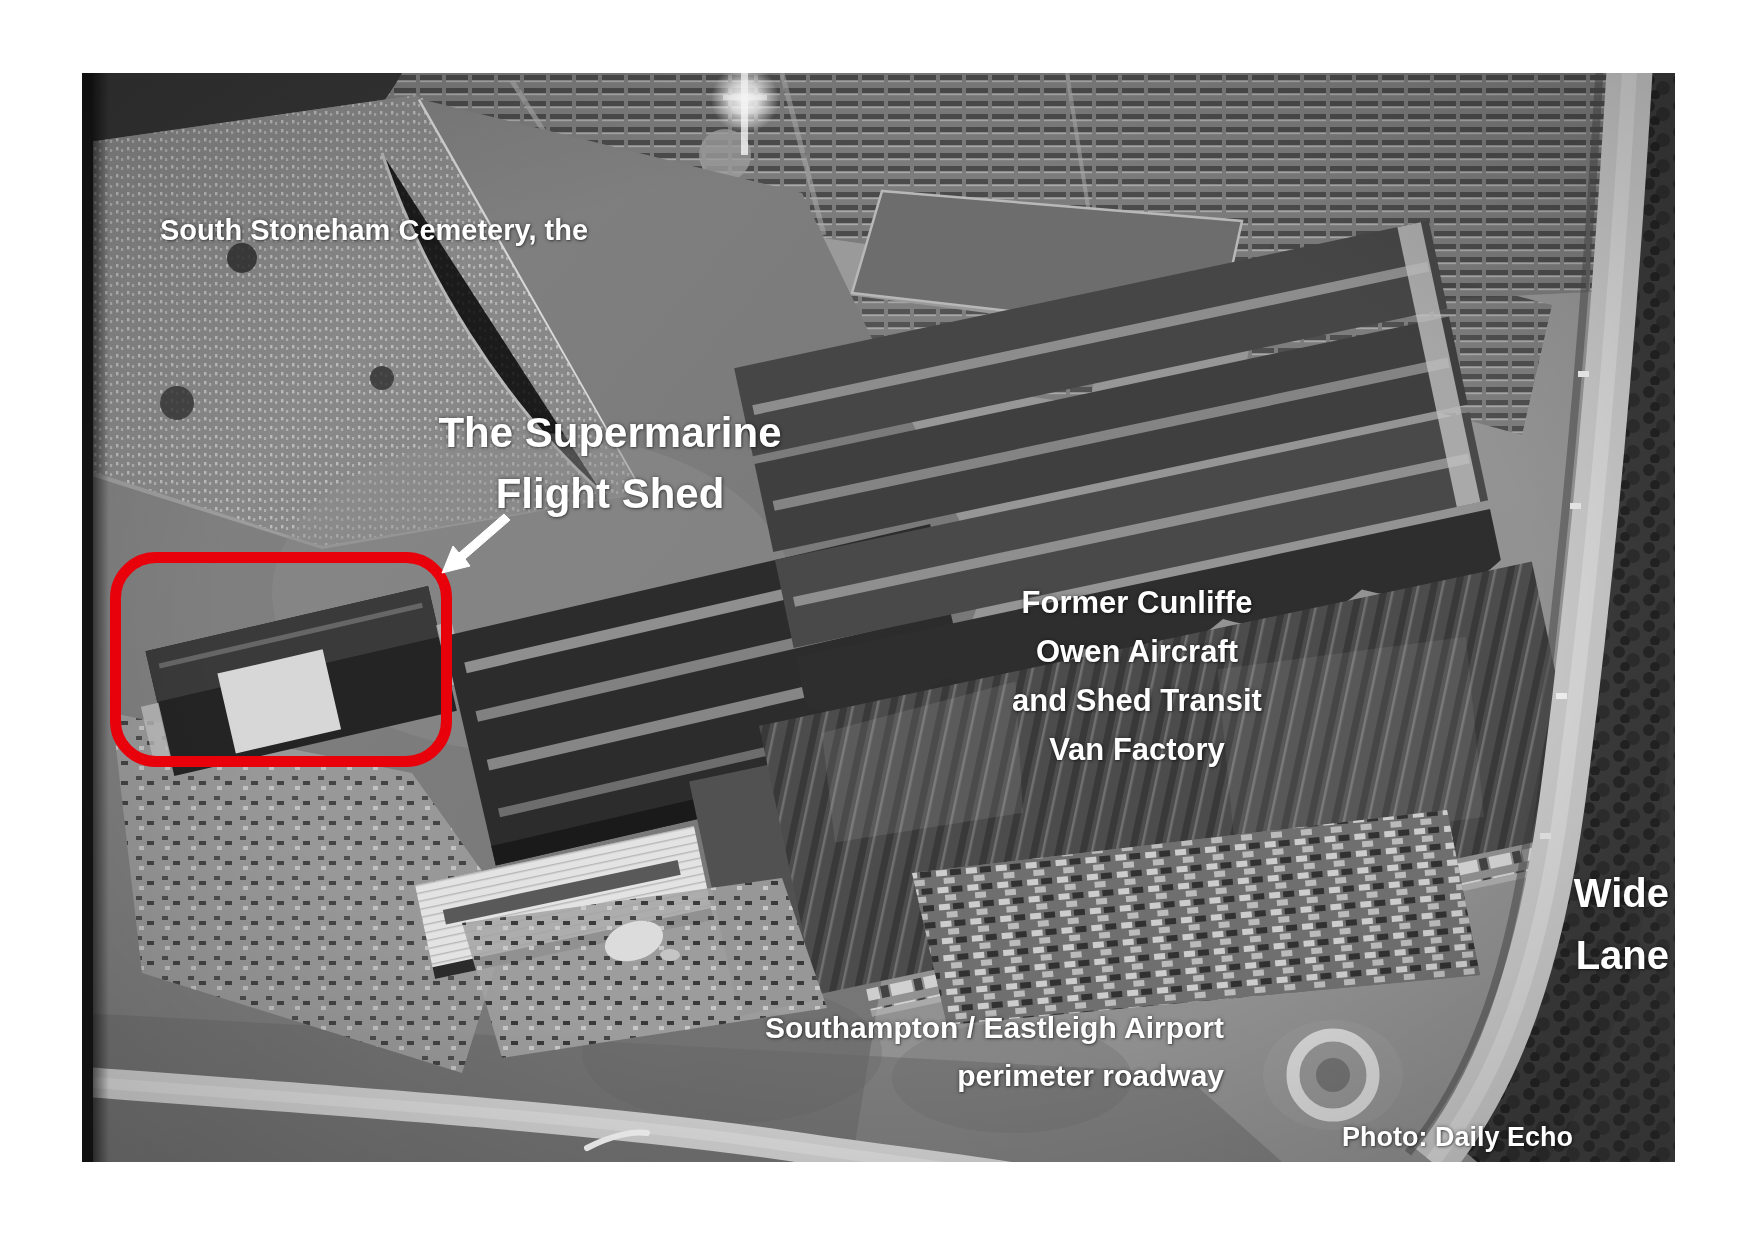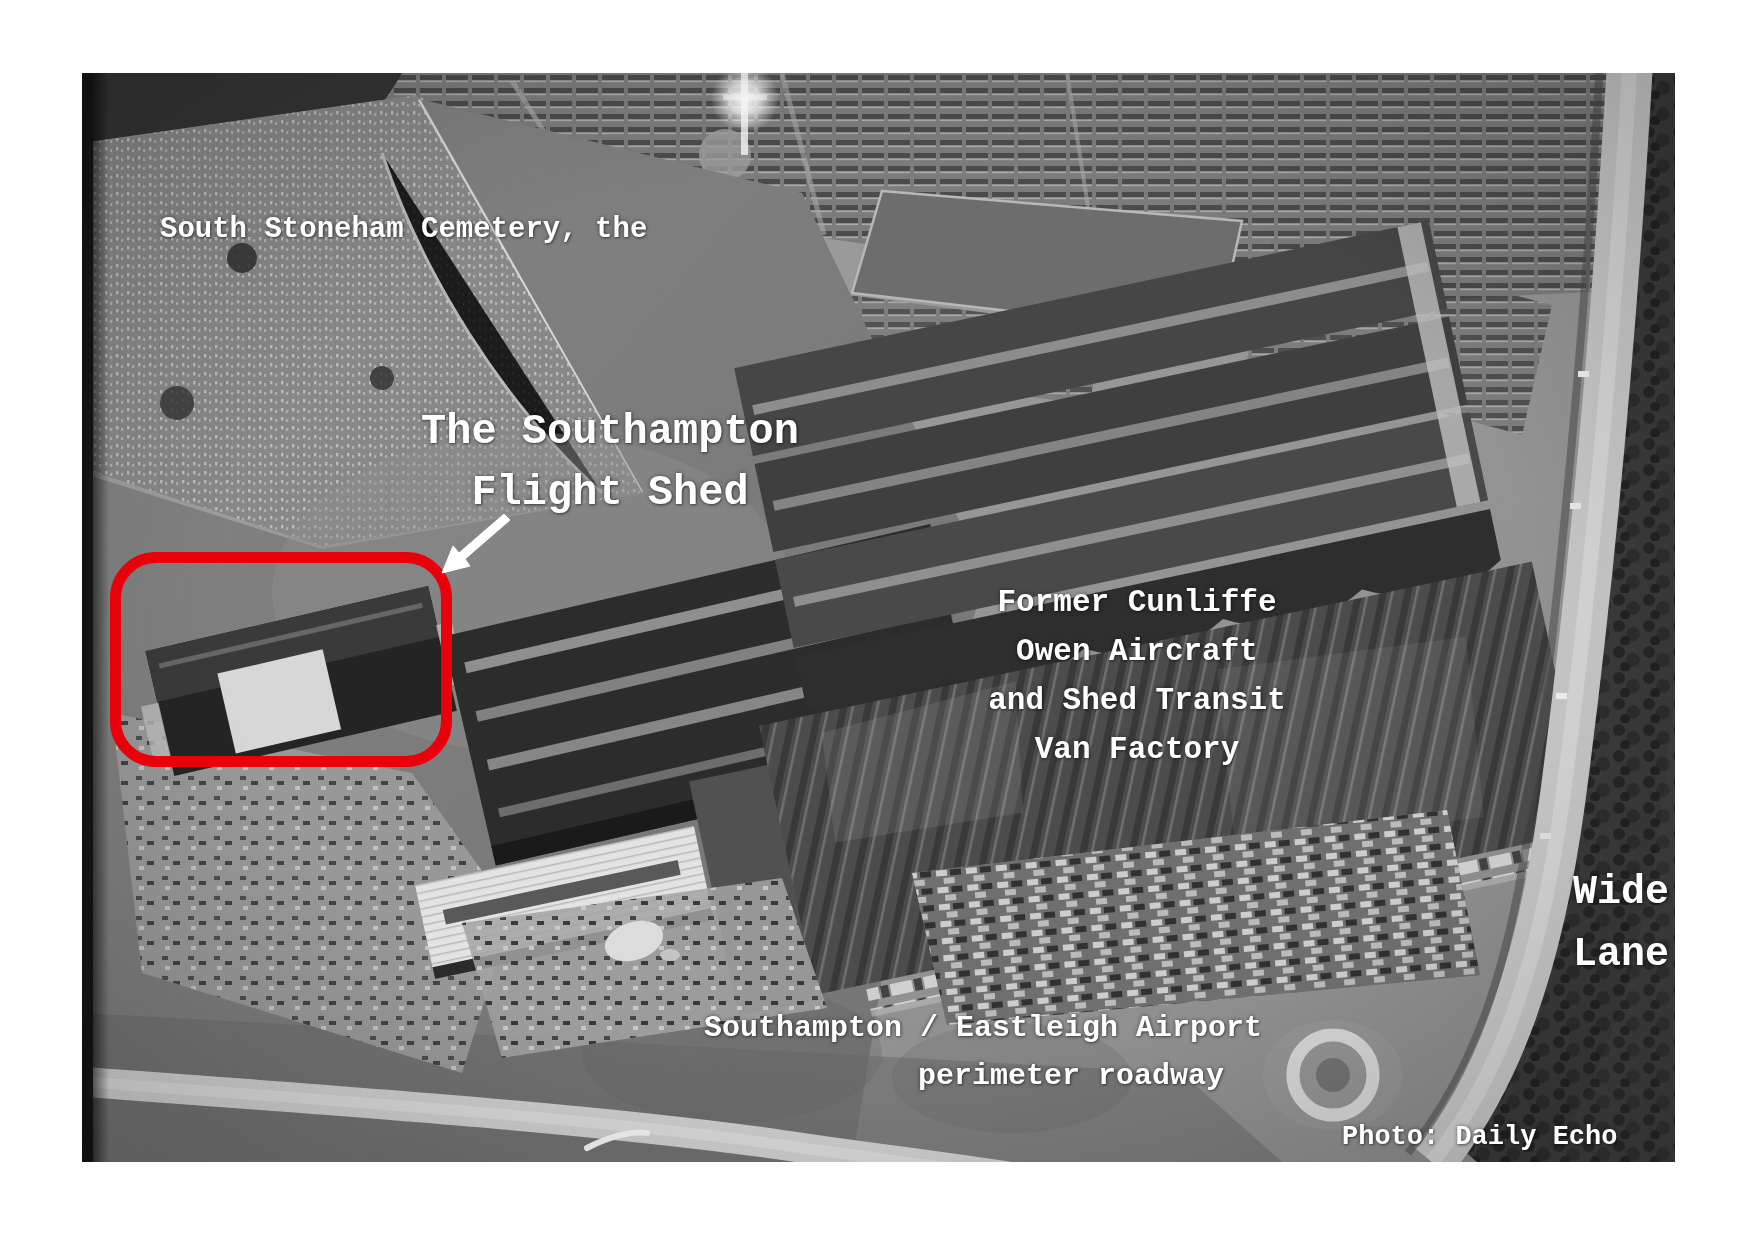--- a/index.html
+++ b/index.html
@@ -7,21 +7,21 @@
     --annotation-text:#ffffff;
     --highlight-red:#e8000a;
   }
   html,body{margin:0;padding:0;}
   body{
     width:1754px;height:1240px;
     background:var(--page-bg);
     font-family:"Liberation Sans", sans-serif;
     overflow:hidden;
   }
-  .page{position:relative;width:1714px;height:1240px;background:var(--page-bg);font-family:Liberation Mono, monospace;}
+  .page{position:relative;width:1714px;height:1240px;background:var(--page-bg);}
   .photo{
     position:absolute;left:82px;top:73px;width:1593px;height:1089px;
     background:#8f8f8f;overflow:hidden;
   }
   .photo svg.scene{position:absolute;left:0;top:0;width:100%;height:100%;display:block;}
   .ann{
     position:absolute;
     color:var(--annotation-text);
     font-weight:700;
     text-shadow:0 0 4px rgba(0,0,0,.45), 1px 1px 2px rgba(0,0,0,.35);
@@ -239,21 +239,21 @@
 
     <svg class="arrow-svg" viewBox="0 0 1593 1089" aria-hidden="true">
       <polygon points="422,441 428,447 383,486 388,493 360,500 371,473 377,480" fill="#ffffff" stroke="#ffffff" stroke-width="1" stroke-linejoin="round"></polygon>
     </svg>
 
     <div class="ann ann-cemetery">
       <div>South Stoneham Cemetery, the</div>
     </div>
 
     <div class="ann ann-supermarine">
-      <div>The Southampton</div>
+      <div>The Supermarine</div>
       <div>Flight Shed</div>
     </div>
 
     <div class="ann ann-factory">
       <div>Former Cunliffe</div>
       <div>Owen Aircraft</div>
       <div>and Shed Transit</div>
       <div>Van Factory</div>
     </div>
 

